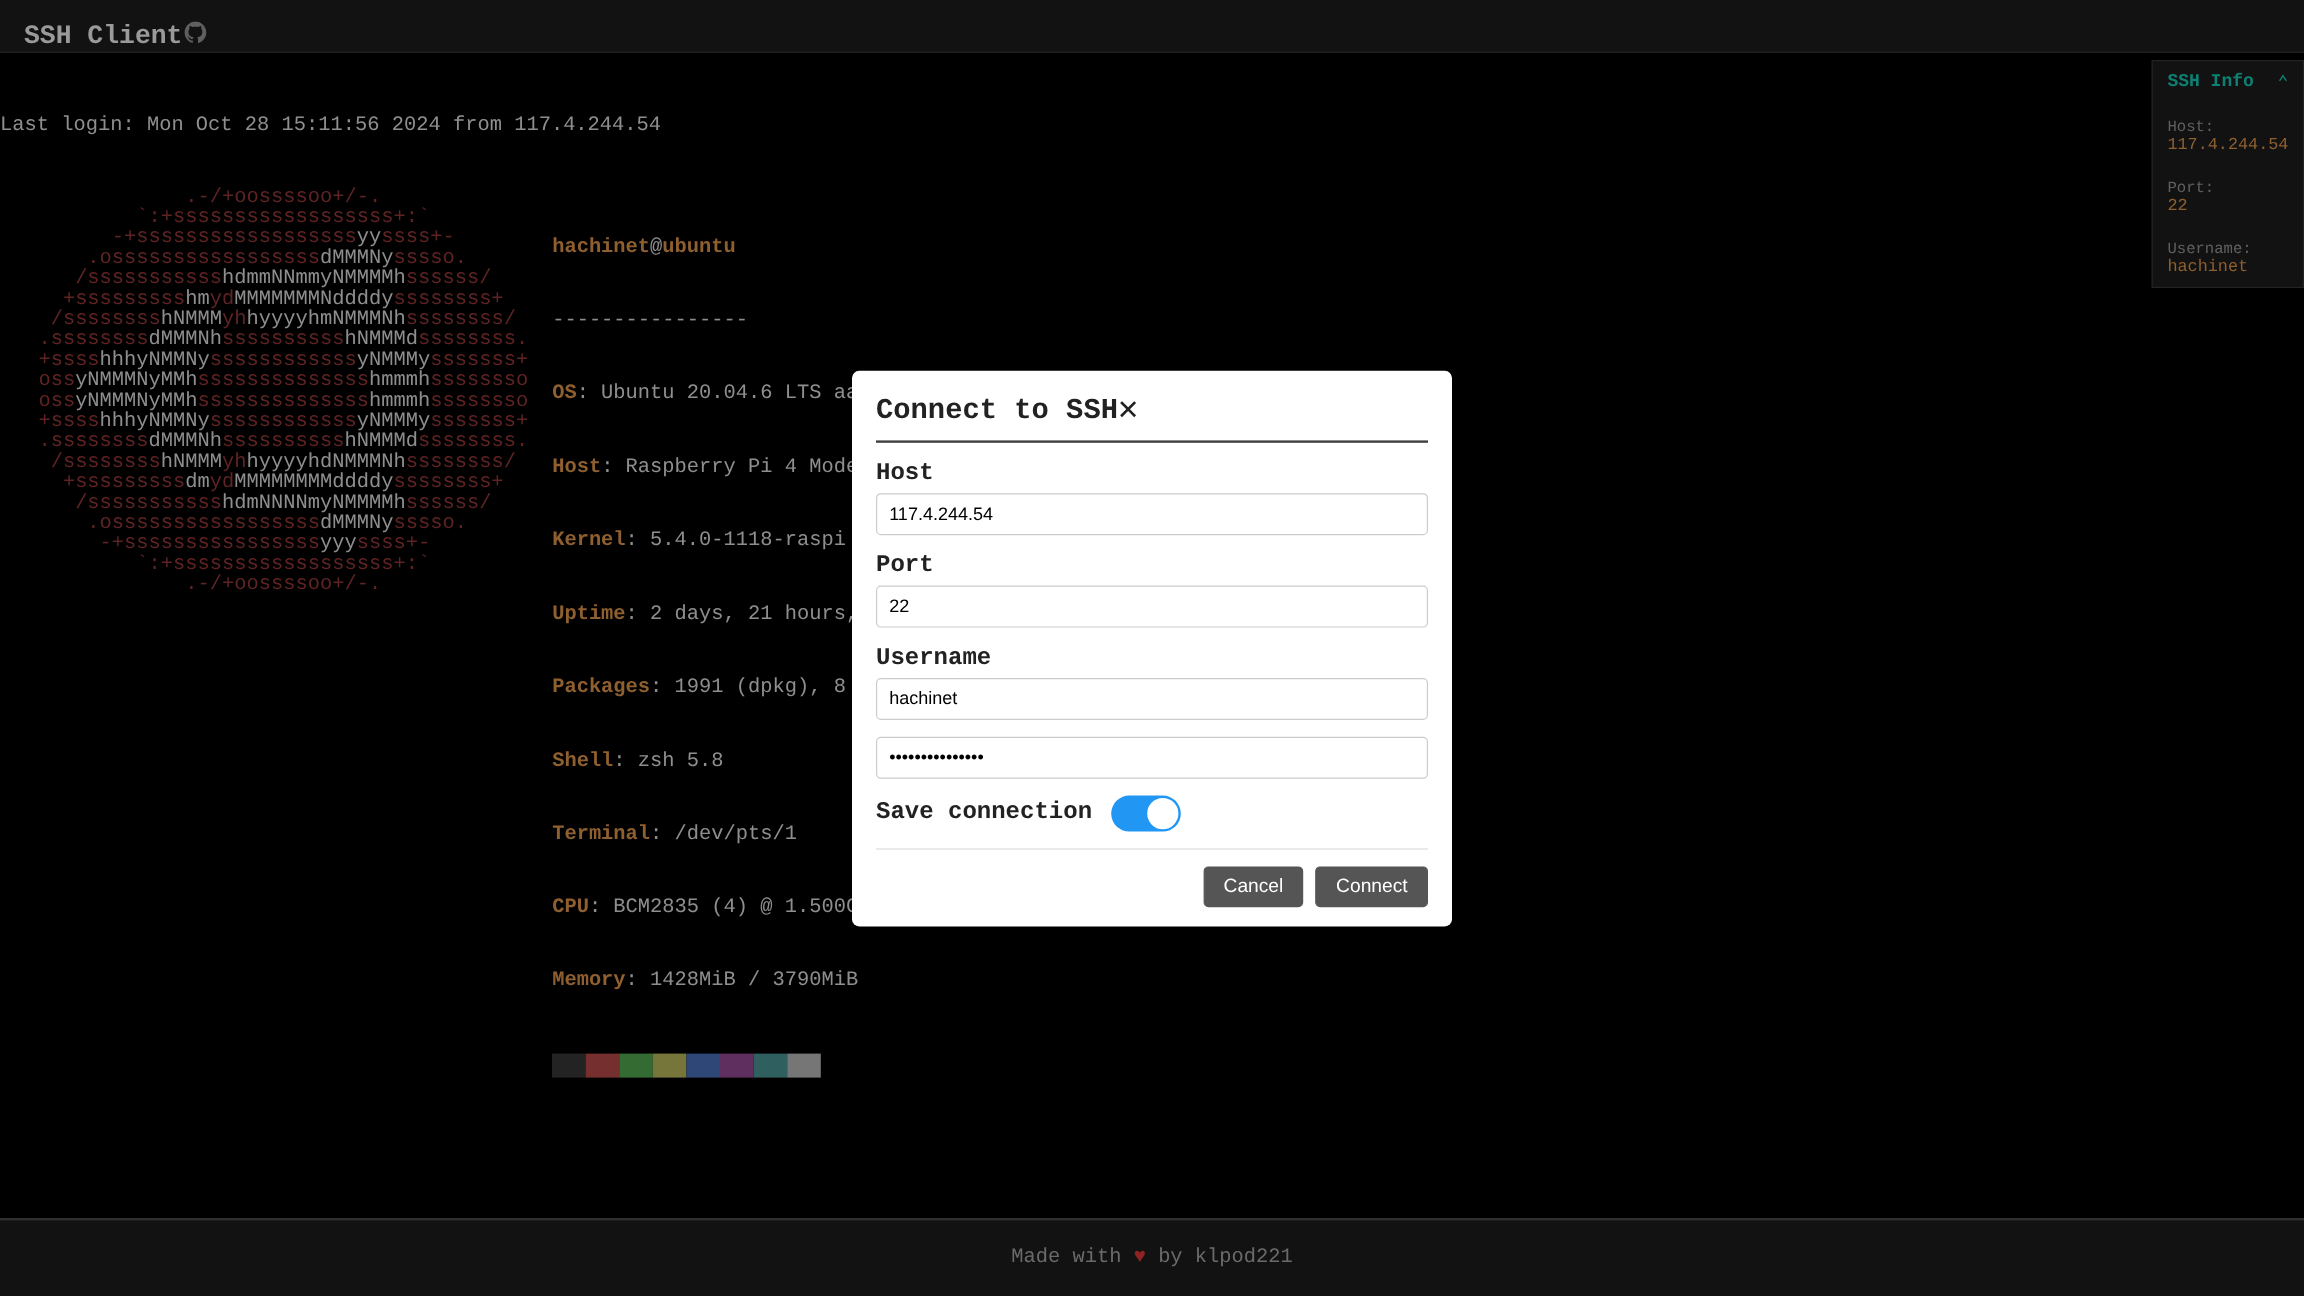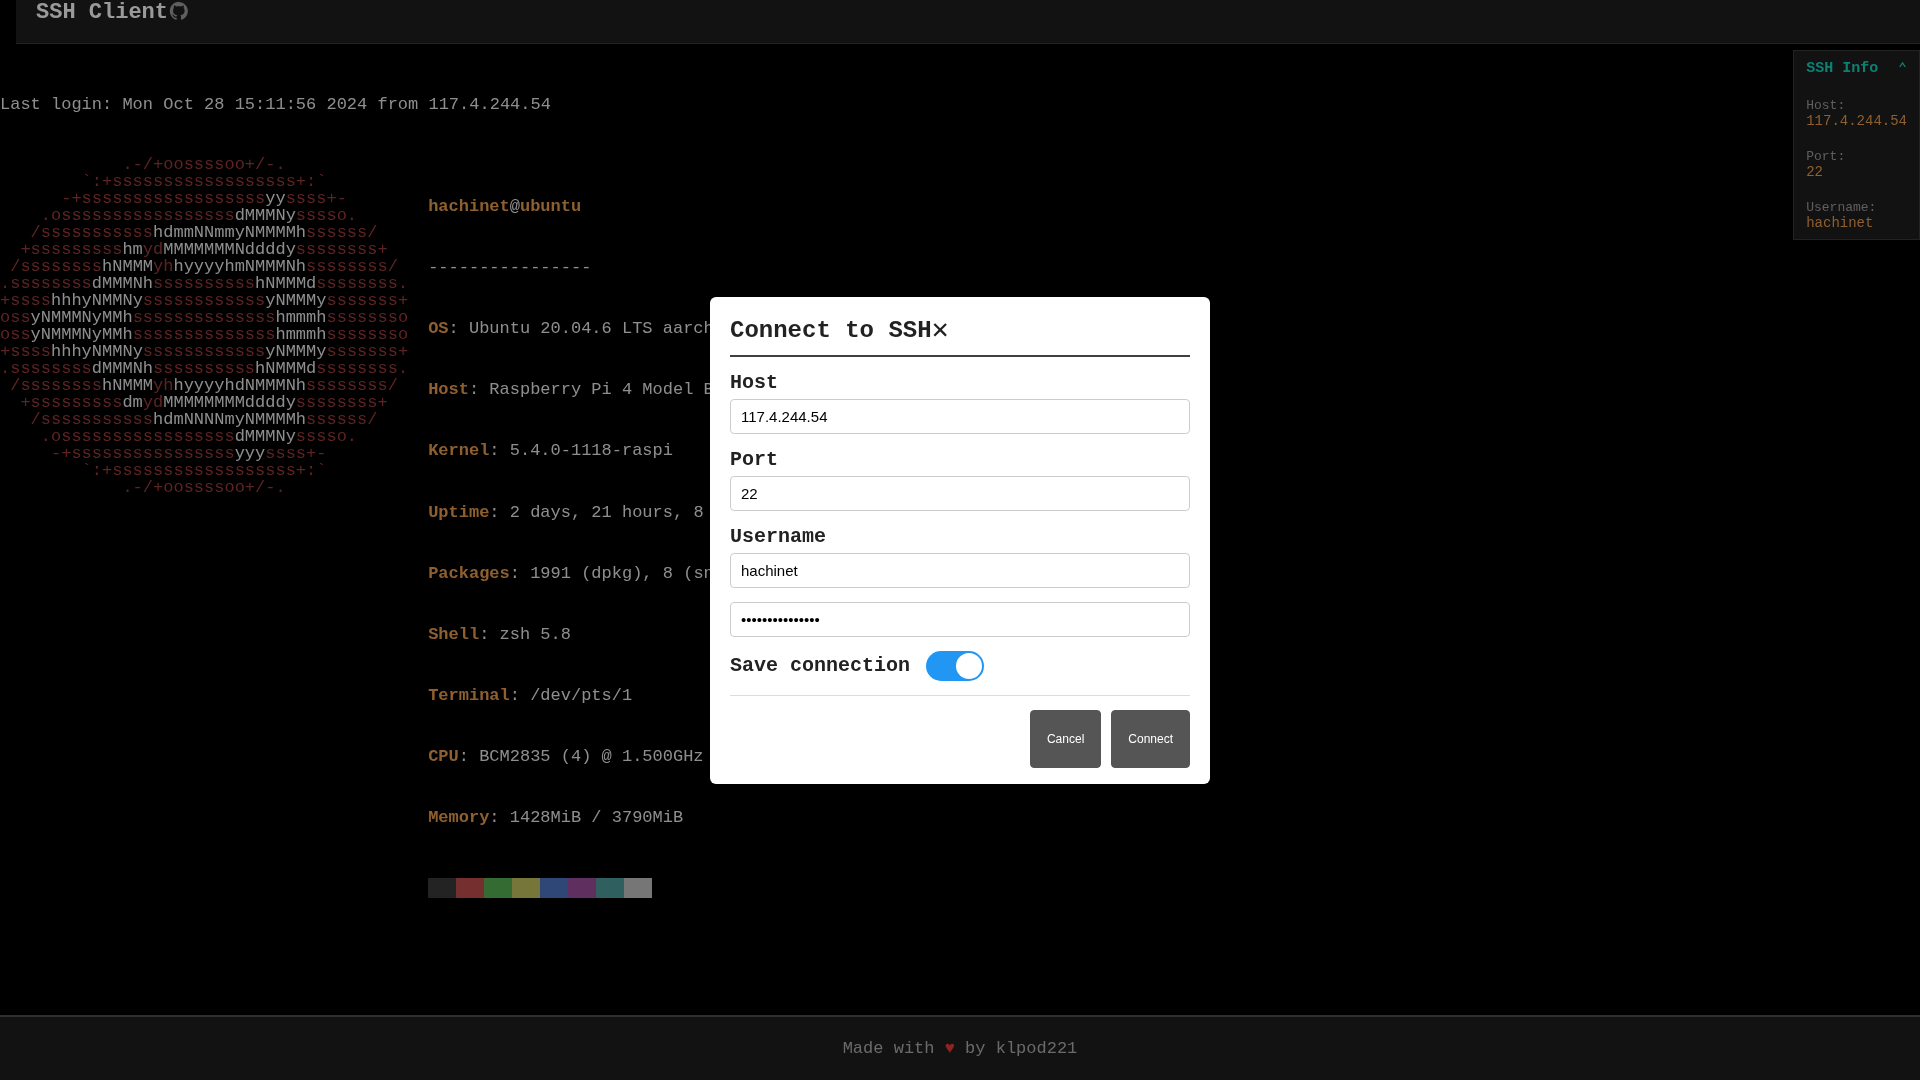--- a/index.html
+++ b/index.html
@@ -9,24 +9,23 @@
   color: #ccc;
   width: 1920px;
   height: 1080px;
   overflow: hidden;
   position: relative;
 }
 .header {
   background: #1a1a1a;
   height: 44px;
   display: flex;
-  align-items: flex-start;
+  align-items: flex-end;
   padding: 0 20px;
   border-bottom: 1px solid #333;
-  margin-left: 16px;
 }
 .app-title {
   font-size: 22px;
   font-weight: bold;
   color: #ddd;
   flex: 0 0 auto;
 }
 .header-center {
   flex: 1;
   display: flex;
@@ -64,20 +63,21 @@
 
 .neofetch {
   display: flex;
   gap: 20px;
   padding-left: 0;
 }
 .ascii-art {
   font-size: 17px;
   line-height: 1.0;
   white-space: pre;
+  margin-left: 32px;
 }
 .sysinfo {
   font-size: 17px;
   line-height: 1.2;
 }
 .sysinfo-line { white-space: pre; }
 .sysinfo-key { color: #cc8844; font-weight: bold; }
 .sysinfo-val { color: #ccc; }
 .color-blocks {
   display: flex;
@@ -204,23 +204,23 @@
   right: 2px;
 }
 .modal-footer {
   border-top: 1px solid #ddd;
   padding-top: 14px;
   display: flex;
   justify-content: flex-end;
   gap: 10px;
 }
 .btn {
-  padding: 21px 16px;
+  padding: 7px 16px;
   border-radius: 4px;
-  font-size: 12px;
+  font-size: 16px;
   cursor: pointer;
   border: 1px solid #555;
   background: #555;
   color: #fff;
   font-family: Arial, sans-serif;
 }
 .icon-svg { width: 14px; height: 14px; fill: #888; }
 </style>
 </head>
 <body>

